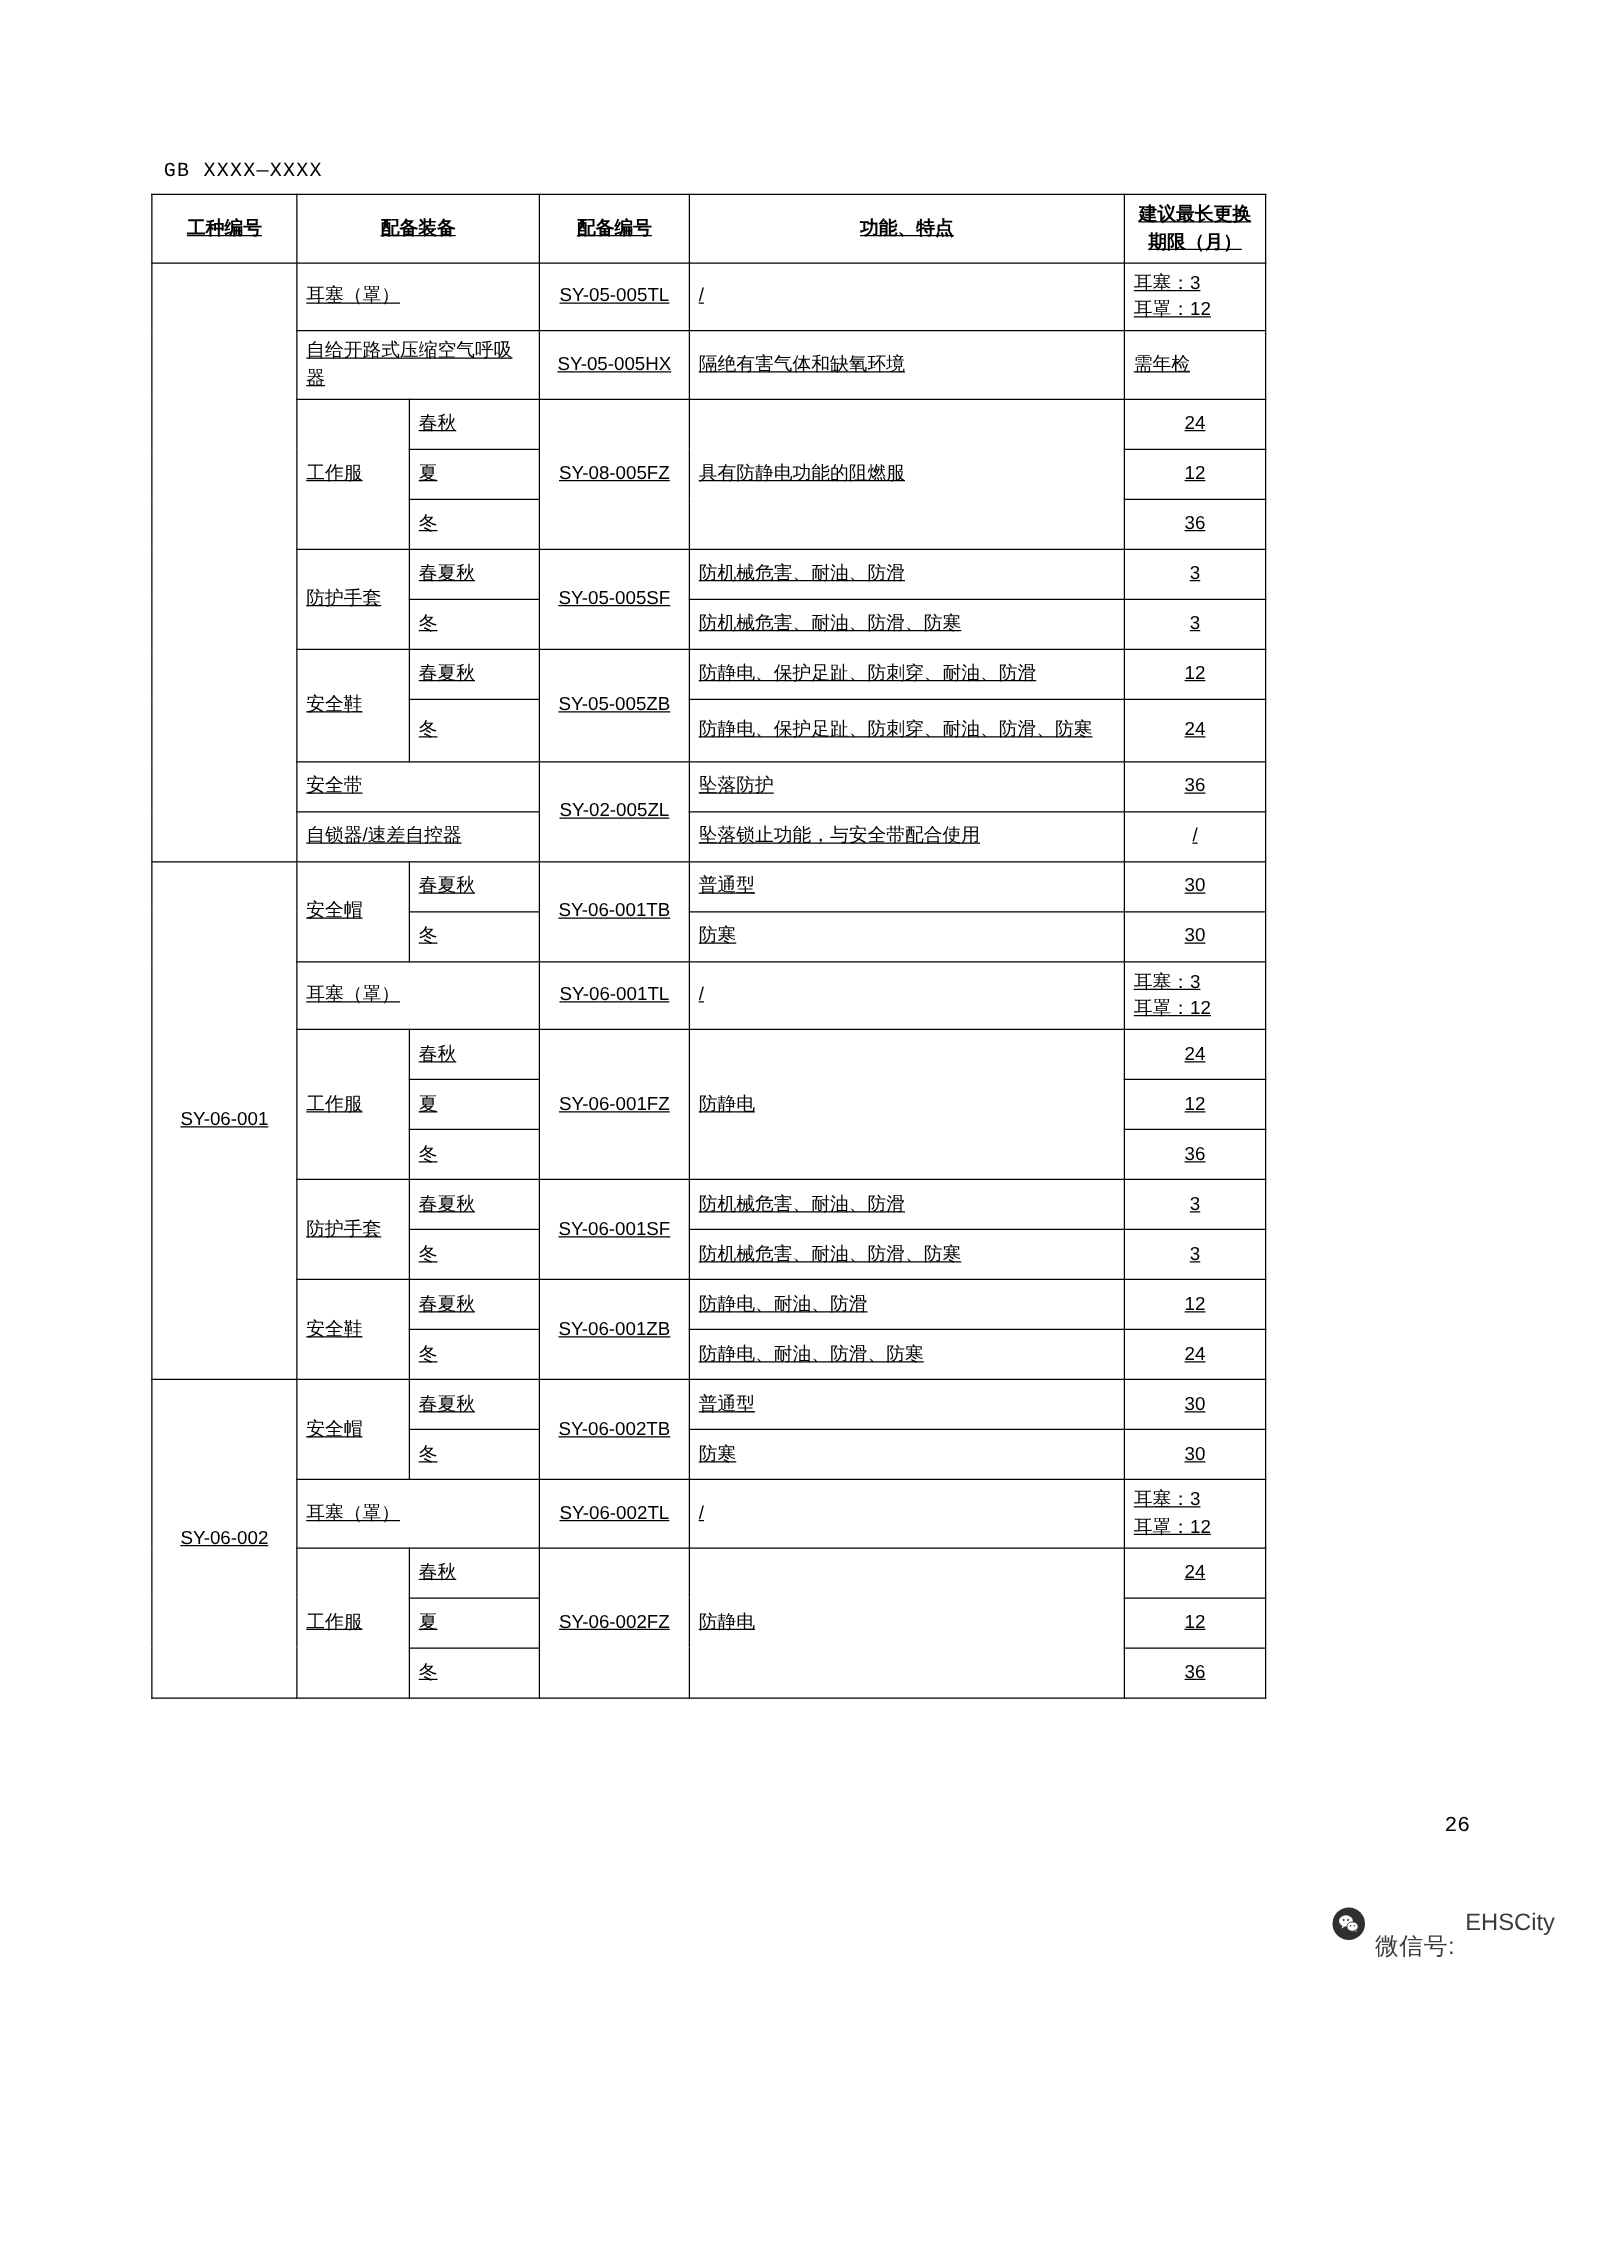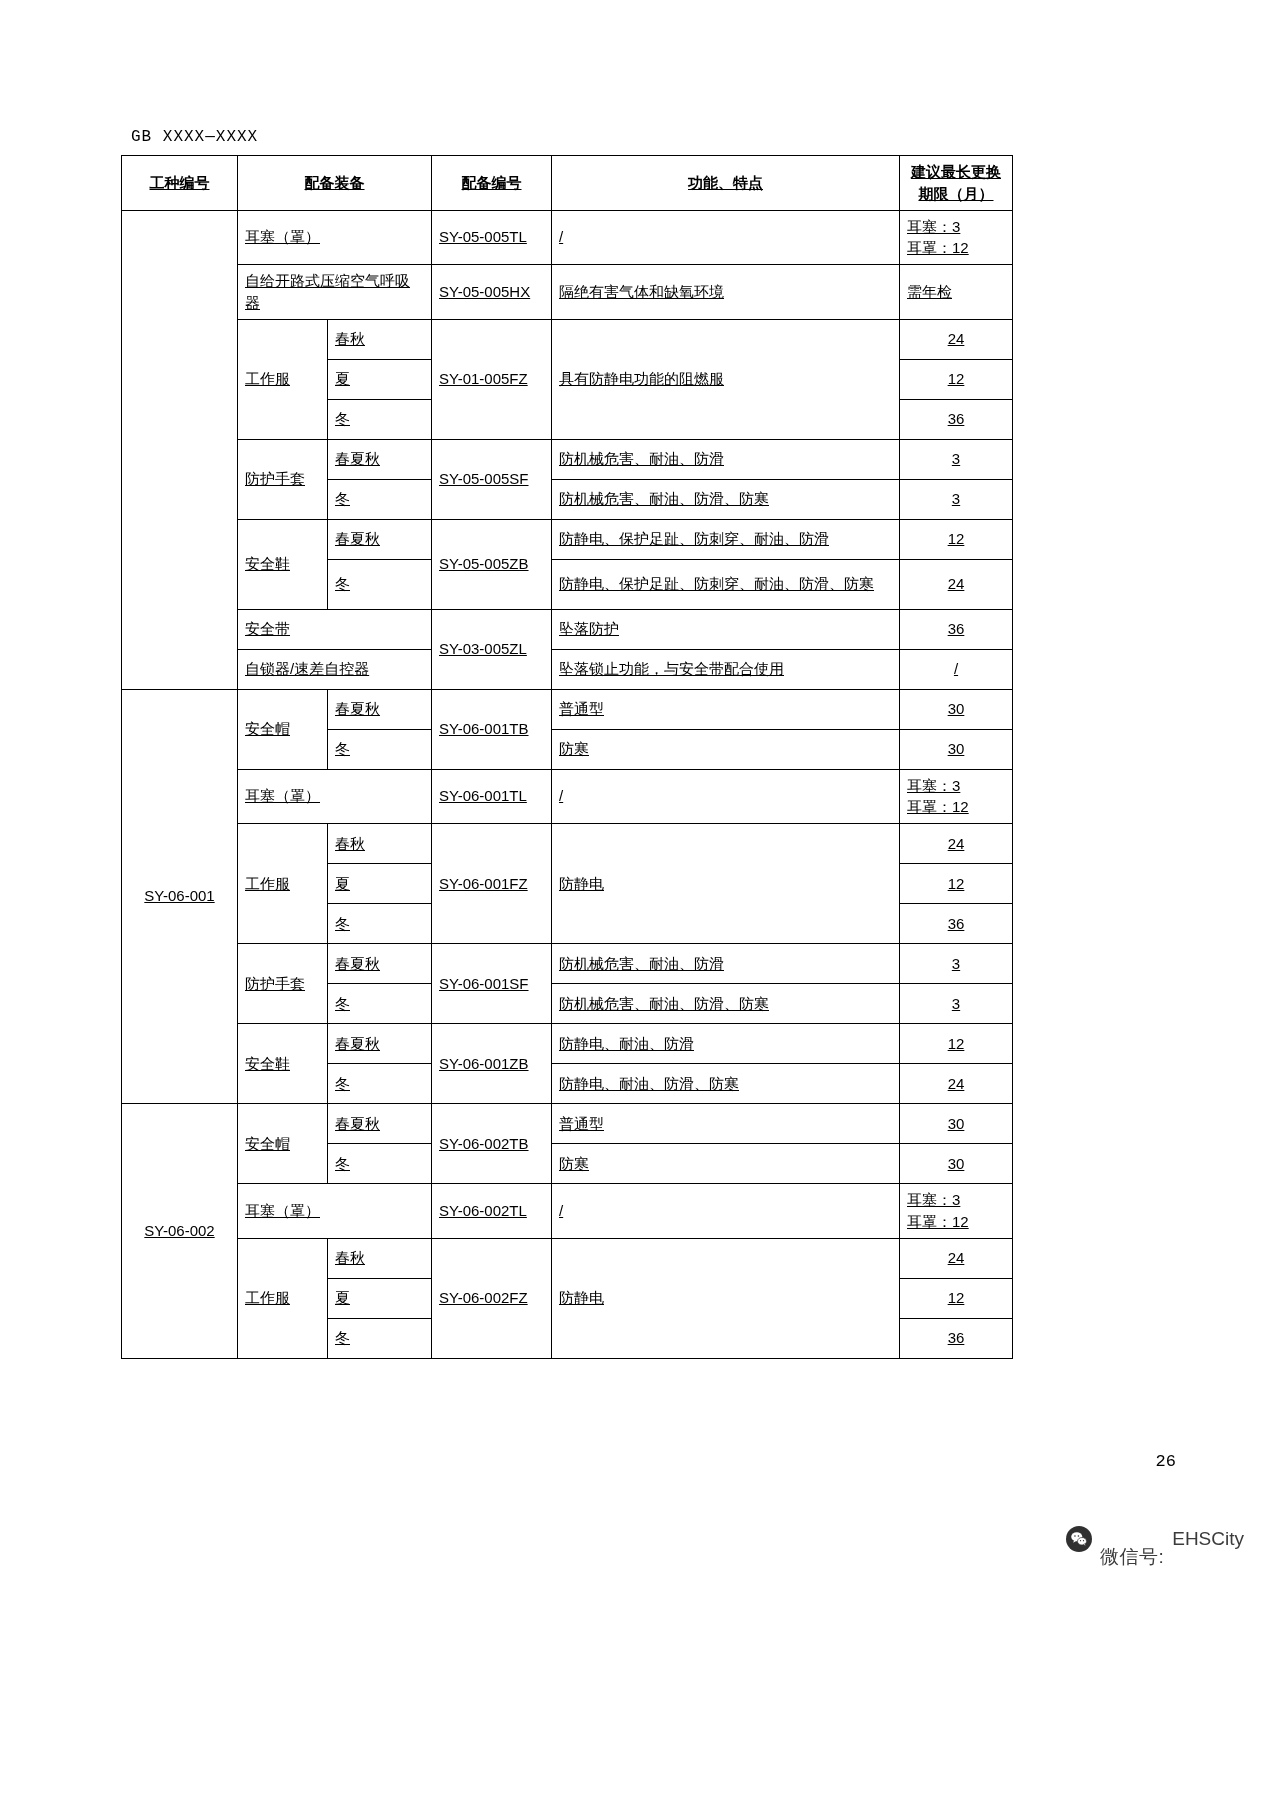--- a/index.html
+++ b/index.html
@@ -47,20 +47,21 @@
     vertical-align: middle;
     line-height: 1.45;
   }
   table.ppe th {
     font-weight: bold;
     text-align: center;
   }
   .c-center { text-align: left; }
   .c-left { text-align: left; }
   .code-cell {
+    text-align: center;
     font-family: "Liberation Mono", "DejaVu Sans Mono", monospace;
     font-size: 14px;
     letter-spacing: 0px;
   }
   .num-cell {
     text-align: center;
     font-family: "Liberation Mono", "DejaVu Sans Mono", monospace;
     font-size: 14px;
   }
   .mix-cell {
@@ -144,21 +145,21 @@
       <tr class="row-h">
         <td colspan="2" class="c-center">自给开路式压缩空气呼吸器</td>
         <td class="code-cell">SY-05-005HX</td>
         <td class="c-left">隔绝有害气体和缺氧环境</td>
         <td class="mix-cell">需年检</td>
       </tr>
 
       <tr class="row-h">
         <td rowspan="3" class="c-center">工作服</td>
         <td class="c-center">春秋</td>
-        <td rowspan="3" class="code-cell">SY-01-005FZ</td>
+        <td rowspan="3" class="code-cell">SY-08-005FZ</td>
         <td rowspan="3" class="c-left">具有防静电功能的阻燃服</td>
         <td class="num-cell">24</td>
       </tr>
       <tr class="row-h">
         <td class="c-center">夏</td>
         <td class="num-cell">12</td>
       </tr>
       <tr class="row-h">
         <td class="c-center">冬</td>
         <td class="num-cell">36</td>
@@ -185,21 +186,21 @@
         <td class="num-cell">12</td>
       </tr>
       <tr style="height:50px">
         <td class="c-center">冬</td>
         <td class="c-left">防静电、保护足趾、防刺穿、耐油、防滑、防寒</td>
         <td class="num-cell">24</td>
       </tr>
 
       <tr class="row-h">
         <td colspan="2" class="c-center">安全带</td>
-        <td rowspan="2" class="code-cell">SY-03-005ZL</td>
+        <td rowspan="2" class="code-cell">SY-02-005ZL</td>
         <td class="c-left">坠落防护</td>
         <td class="num-cell">36</td>
       </tr>
       <tr class="row-h">
         <td colspan="2" class="c-center">自锁器/速差自控器</td>
         <td class="c-left">坠落锁止功能，与安全带配合使用</td>
         <td class="num-cell">/</td>
       </tr>
 
       <tr class="row-h">

